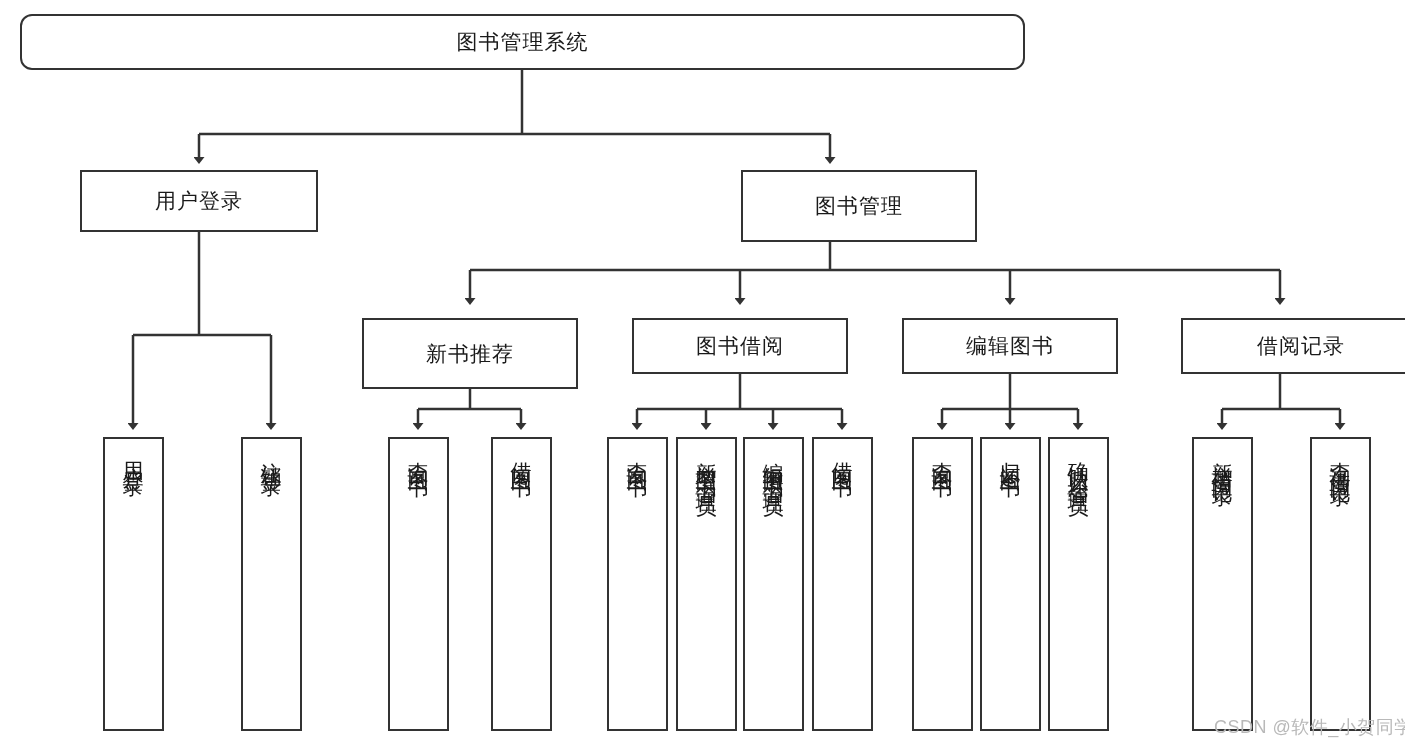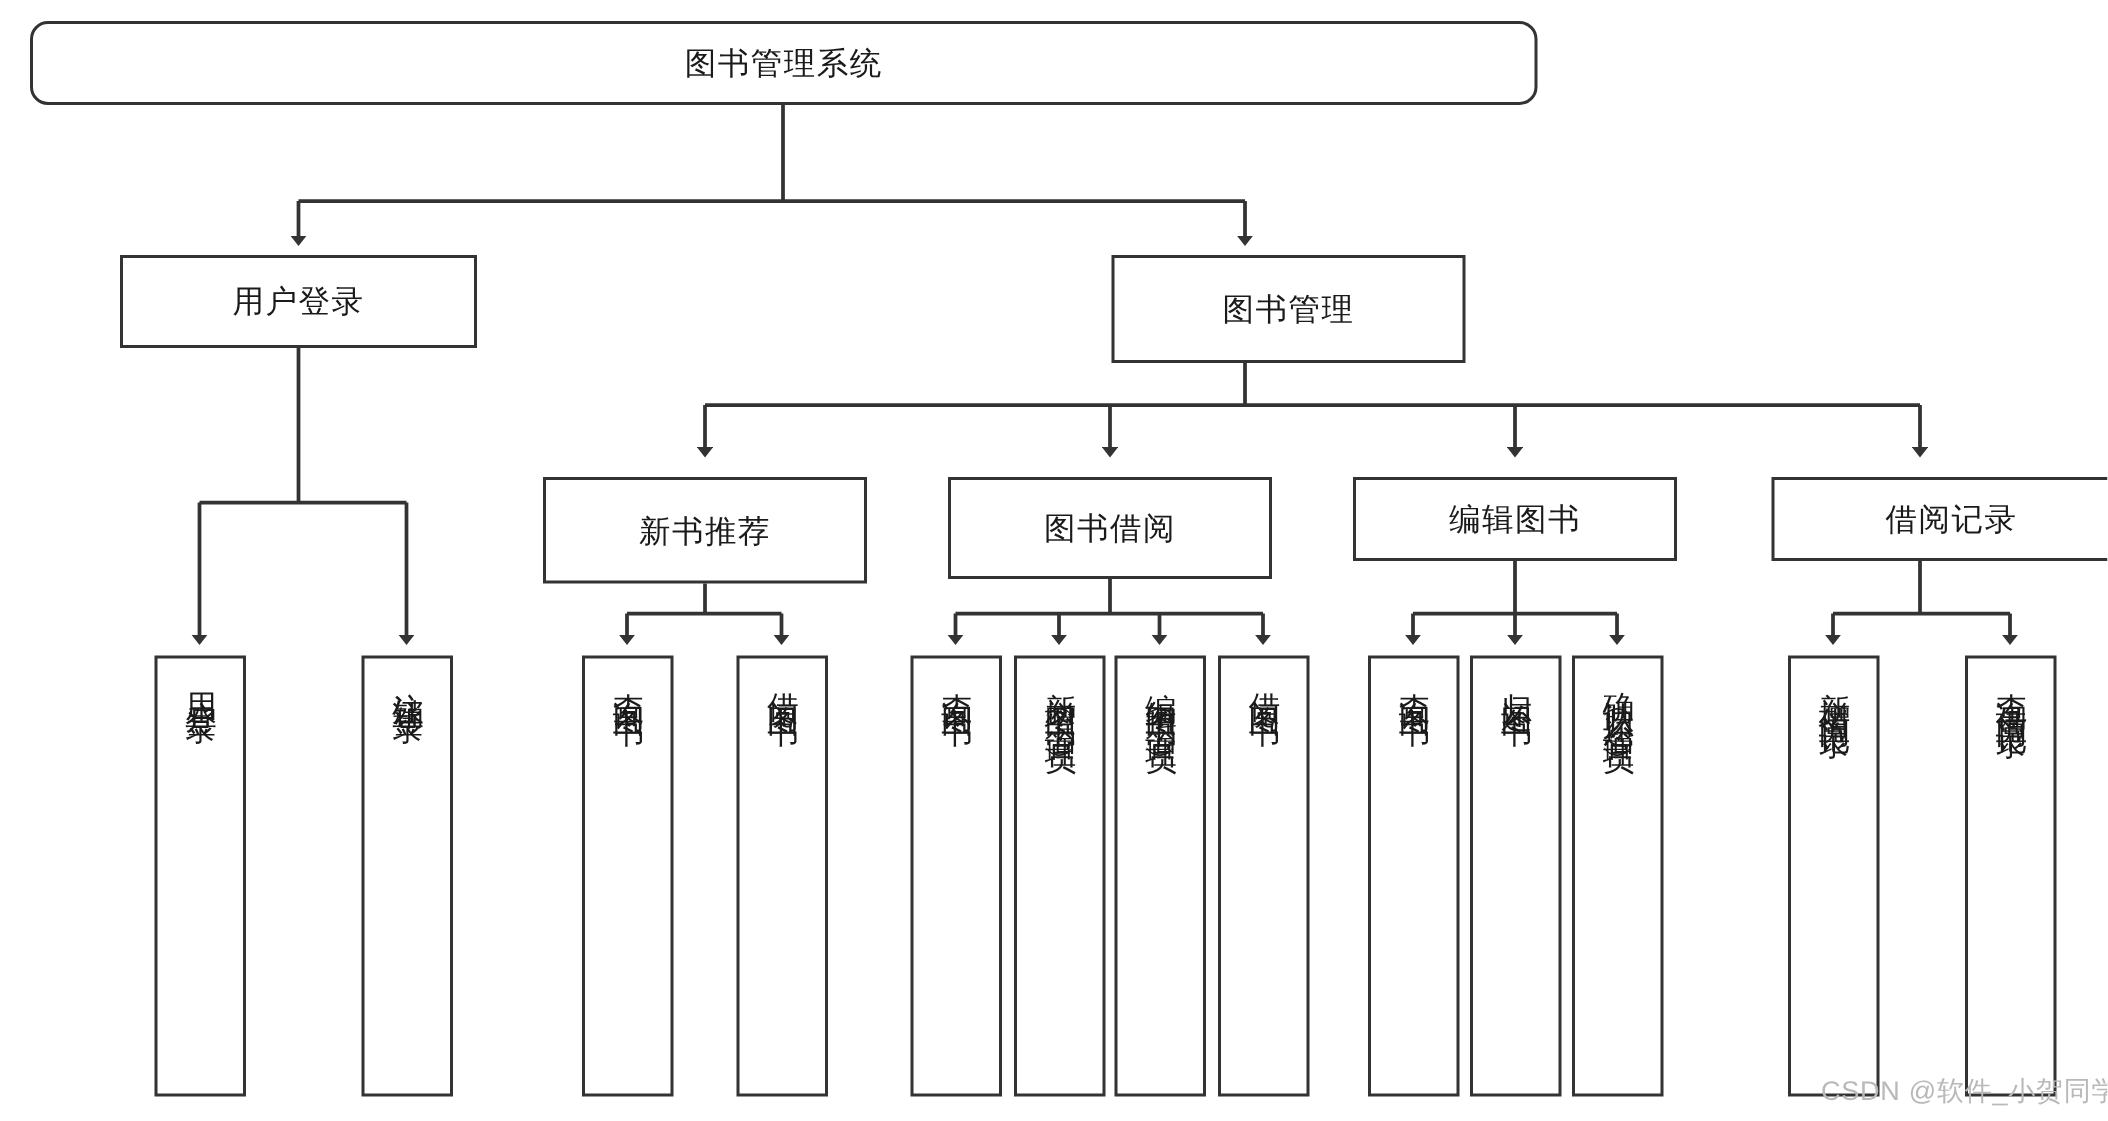--- a/index.html
+++ b/index.html
@@ -127,21 +127,21 @@
   <div class="node horizontal" style="left:80px; top:170px; width:238px; height:62px;">
     <span>用户登录</span>
   </div>
   <div class="node horizontal" style="left:712px; top:170px; width:236px; height:72px;margin-left:29px;">
     <span>图书管理</span>
   </div>
 
   <div class="node horizontal" style="left:362px; top:318px; width:216px; height:71px;">
     <span>新书推荐</span>
   </div>
-  <div class="node horizontal" style="left:632px; top:318px; width:216px; height:68px;">
+  <div class="node horizontal" style="left:632px; top:318px; width:216px; height:56px;">
     <span>图书借阅</span>
   </div>
   <div class="node horizontal" style="left:902px; top:318px; width:216px; height:56px;">
     <span>编辑图书</span>
   </div>
   <div class="node horizontal" style="left:1145px; top:318px; width:240px; height:56px;margin-left:36px;">
     <span>借阅记录</span>
   </div>
 
   <div class="node vertical" style="left:103px; top:437px; width:61px; height:294px;">

